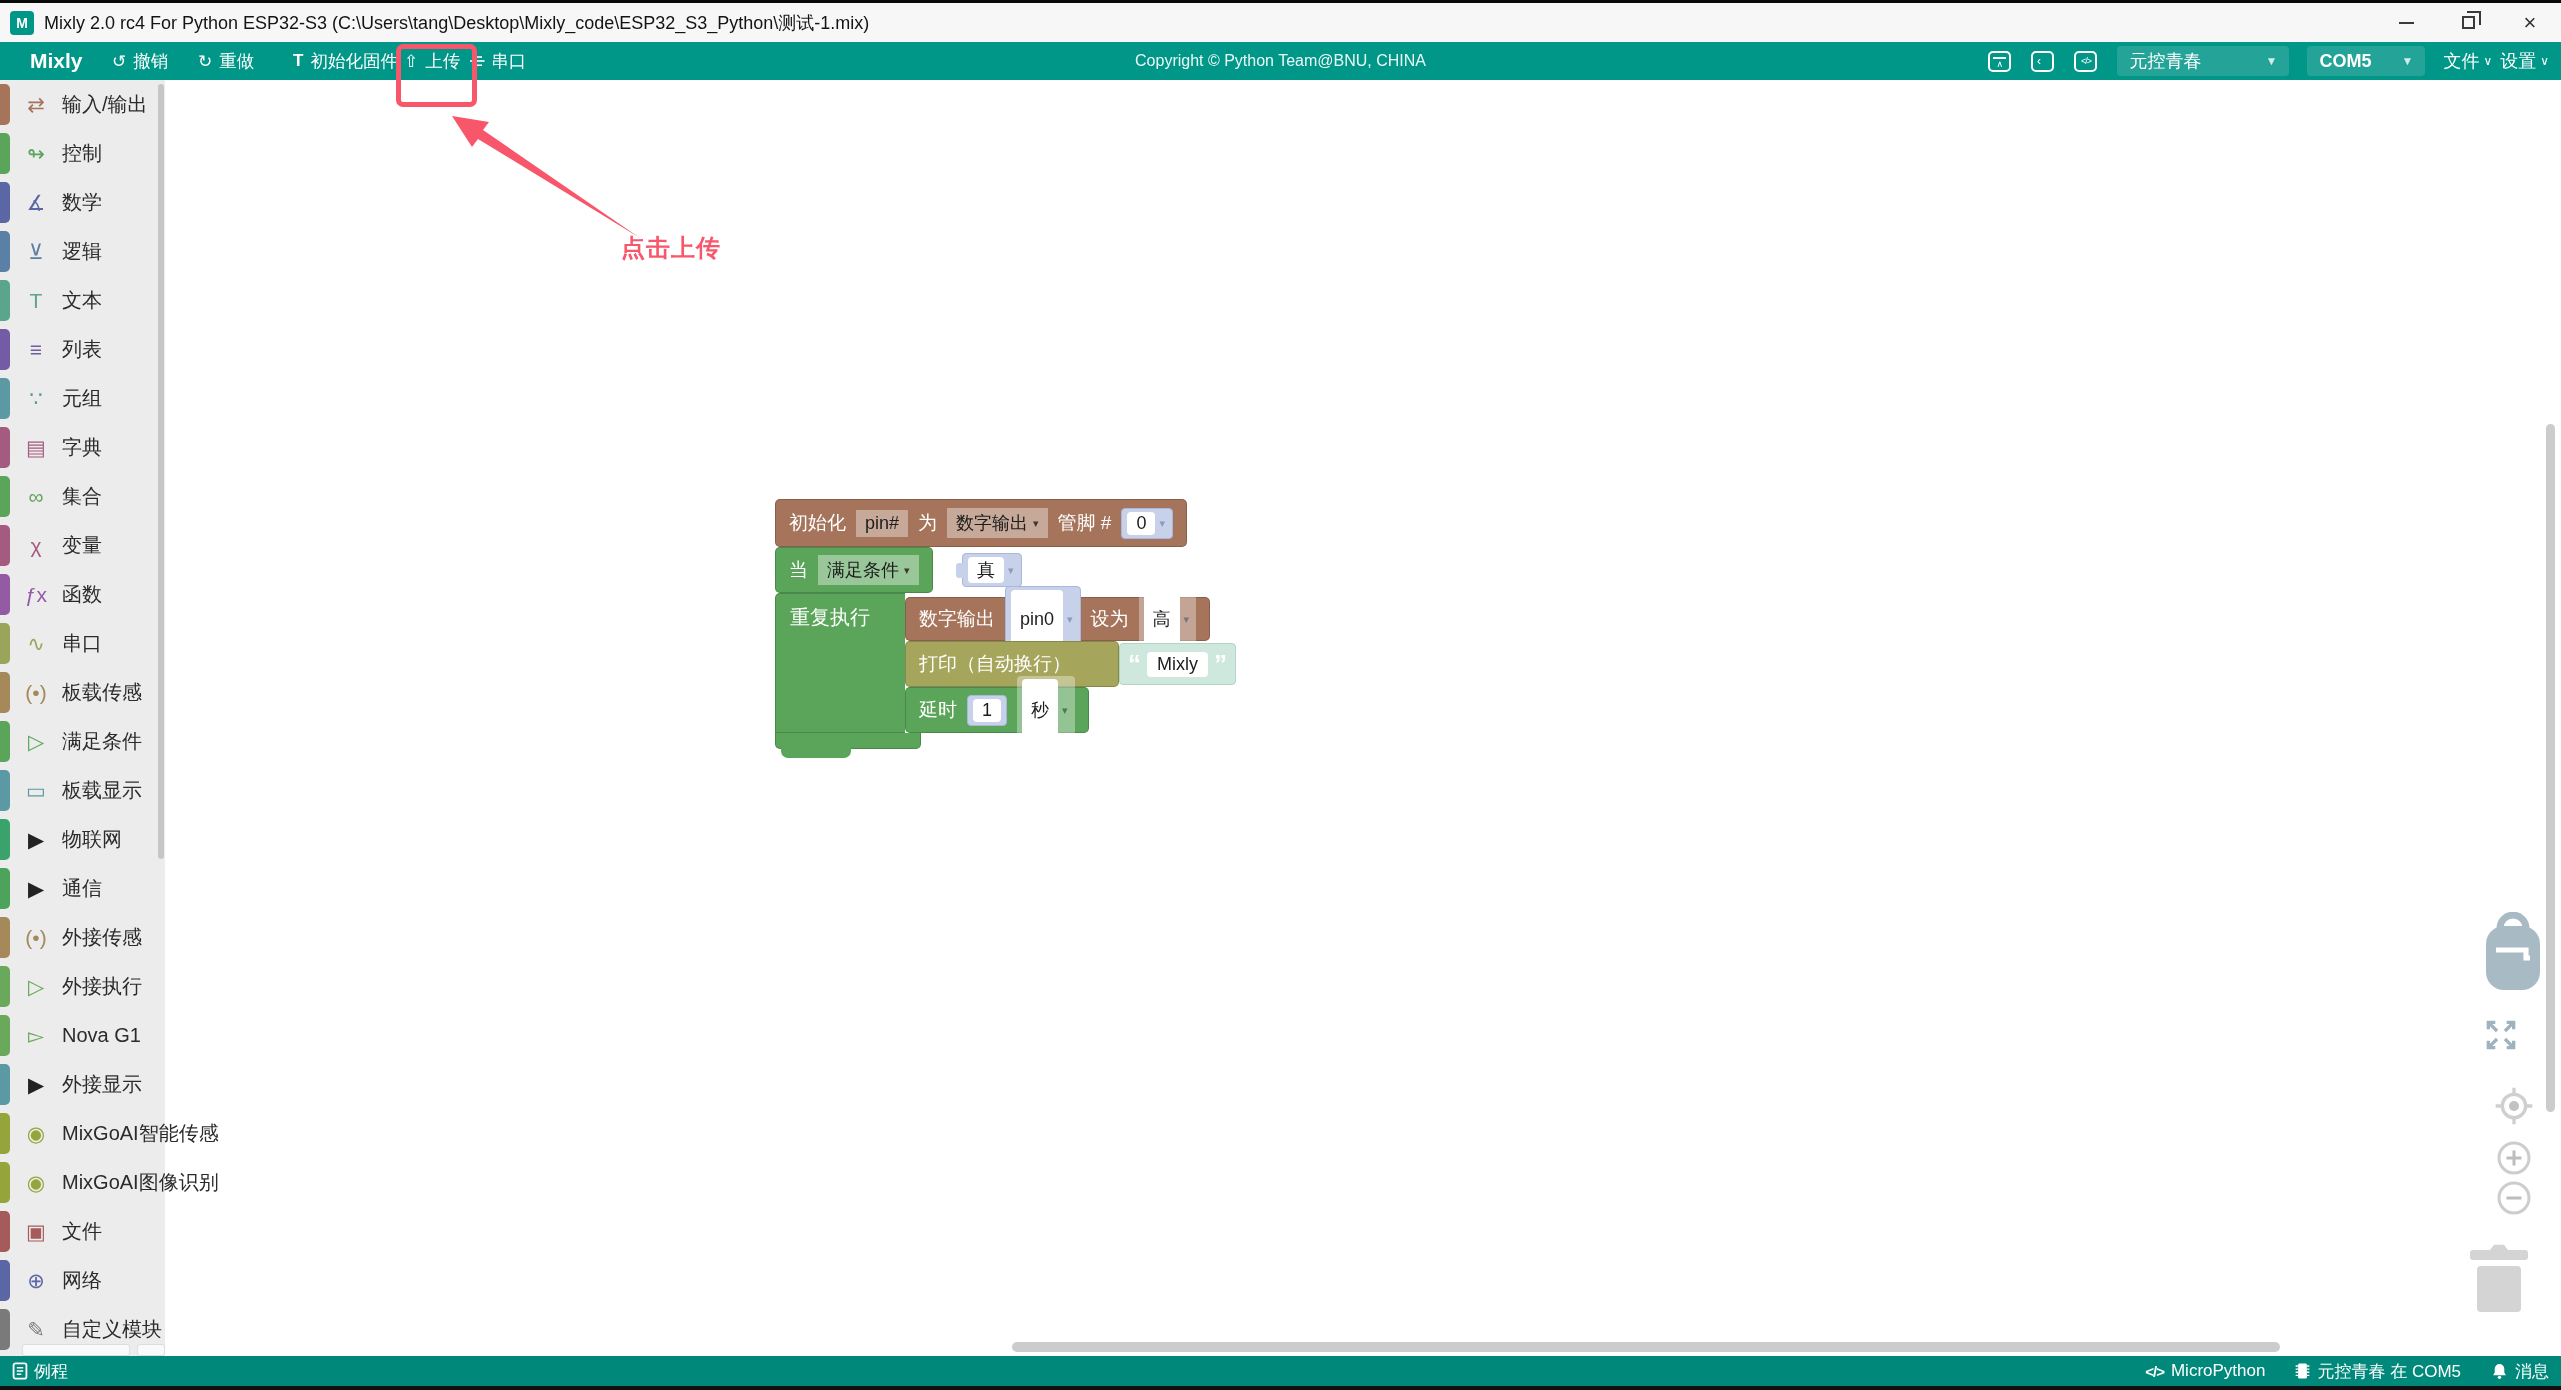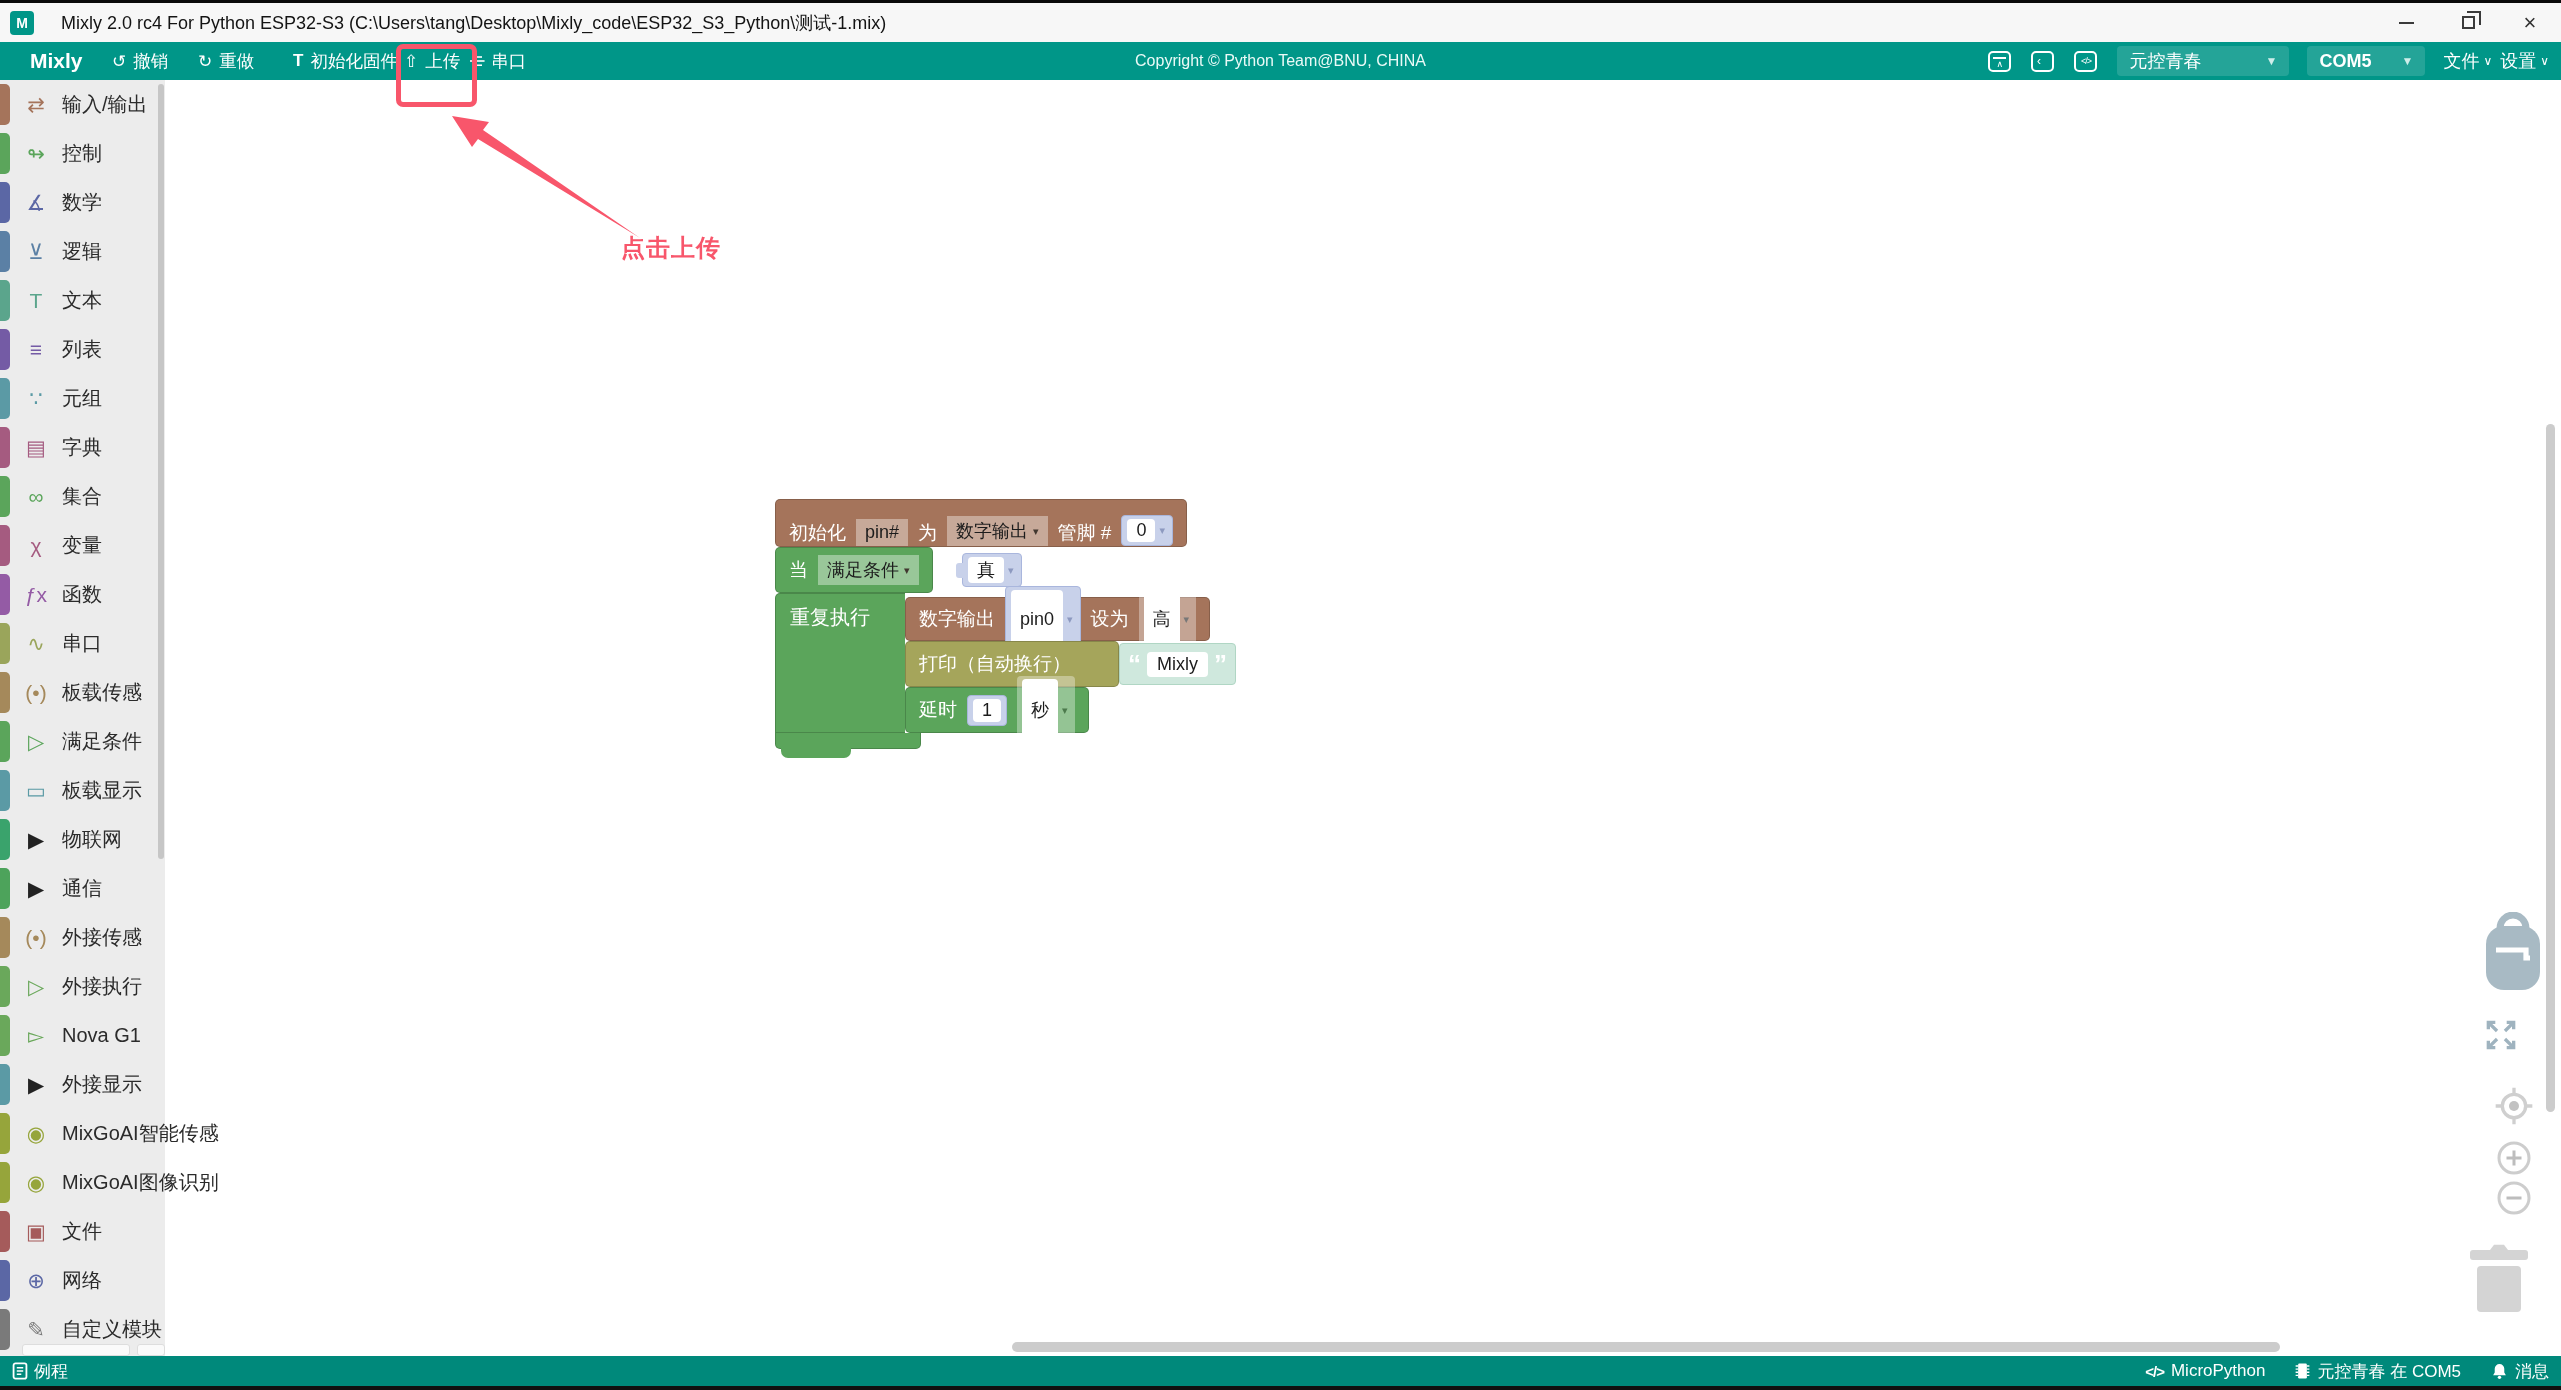--- a/index.html
+++ b/index.html
@@ -6,21 +6,21 @@
   html,body { width:2561px; height:1390px; overflow:hidden; background:#fff;
               font-family:"Liberation Sans", sans-serif; }
   .app { position:relative; width:2561px; height:1390px; background:#fff; overflow:hidden; }
 
   
   .top-strip { position:absolute; left:0; top:0; width:100%; height:3px; background:#0a0a0a; z-index:5;}
   .titlebar { position:absolute; left:0; top:3px; width:100%; height:39px; background:#f7f7f7;
               display:flex; align-items:center; z-index:4;}
   .logo { width:24px; height:24px; margin-left:10px; background:#009688; border-radius:4px;
           color:#fff; font-weight:bold; font-size:14px; display:flex; align-items:center; justify-content:center;}
-  .wintitle { margin-left:27px; font-size:18px; color:#141414; }
+  .wintitle { margin-left:10px; font-size:18px; color:#141414; }
   .wincontrols { margin-left:auto; display:flex; align-items:center; height:100%;}
   .winbtn { width:62px; height:100%; display:flex; align-items:center; justify-content:center;
             color:#333; font-size:22px; }
   .ic-restore { position:relative; width:13px; height:13px; border:2px solid #3a3a3a; background:#f7f7f7;}
   .ic-restore::before { content:""; position:absolute; left:3px; top:-7px; width:12px; height:12px;
             border:2px solid #3a3a3a; border-left:none; border-bottom:none;}
   .ic-min { width:15px; height:2px; background:#3a3a3a; }
 
   
   .toolbar { position:absolute; left:0; top:42px; width:100%; height:38px; background:#009688;
@@ -316,21 +316,21 @@
       <div class="cat">
         <span class="cat-bar" style="background: rgb(122, 122, 122);"></span>
         <span class="cat-icon" style="color: rgb(122, 122, 122);">✎</span>
         <span class="cat-label">自定义模块</span>
       </div>
     </div>
   <div class="side-scroll"></div>
   <div class="side-search"></div>
   <div class="side-search-btn"></div>
 
-  <div class="block b-brown" style="left:775px; top:499px; height:48px;align-items:flex-end;">
+  <div class="block b-brown" style="left:775px; top:499px; height:48px;">
     <span>初始化</span>
     <span class="field">
         <span>pin#</span>
       </span>
     <span>为</span>
     <span class="field">
       <span>数字输出</span>
         <span class="arr">▾</span>
     </span>
     <span>管脚 #</span>

